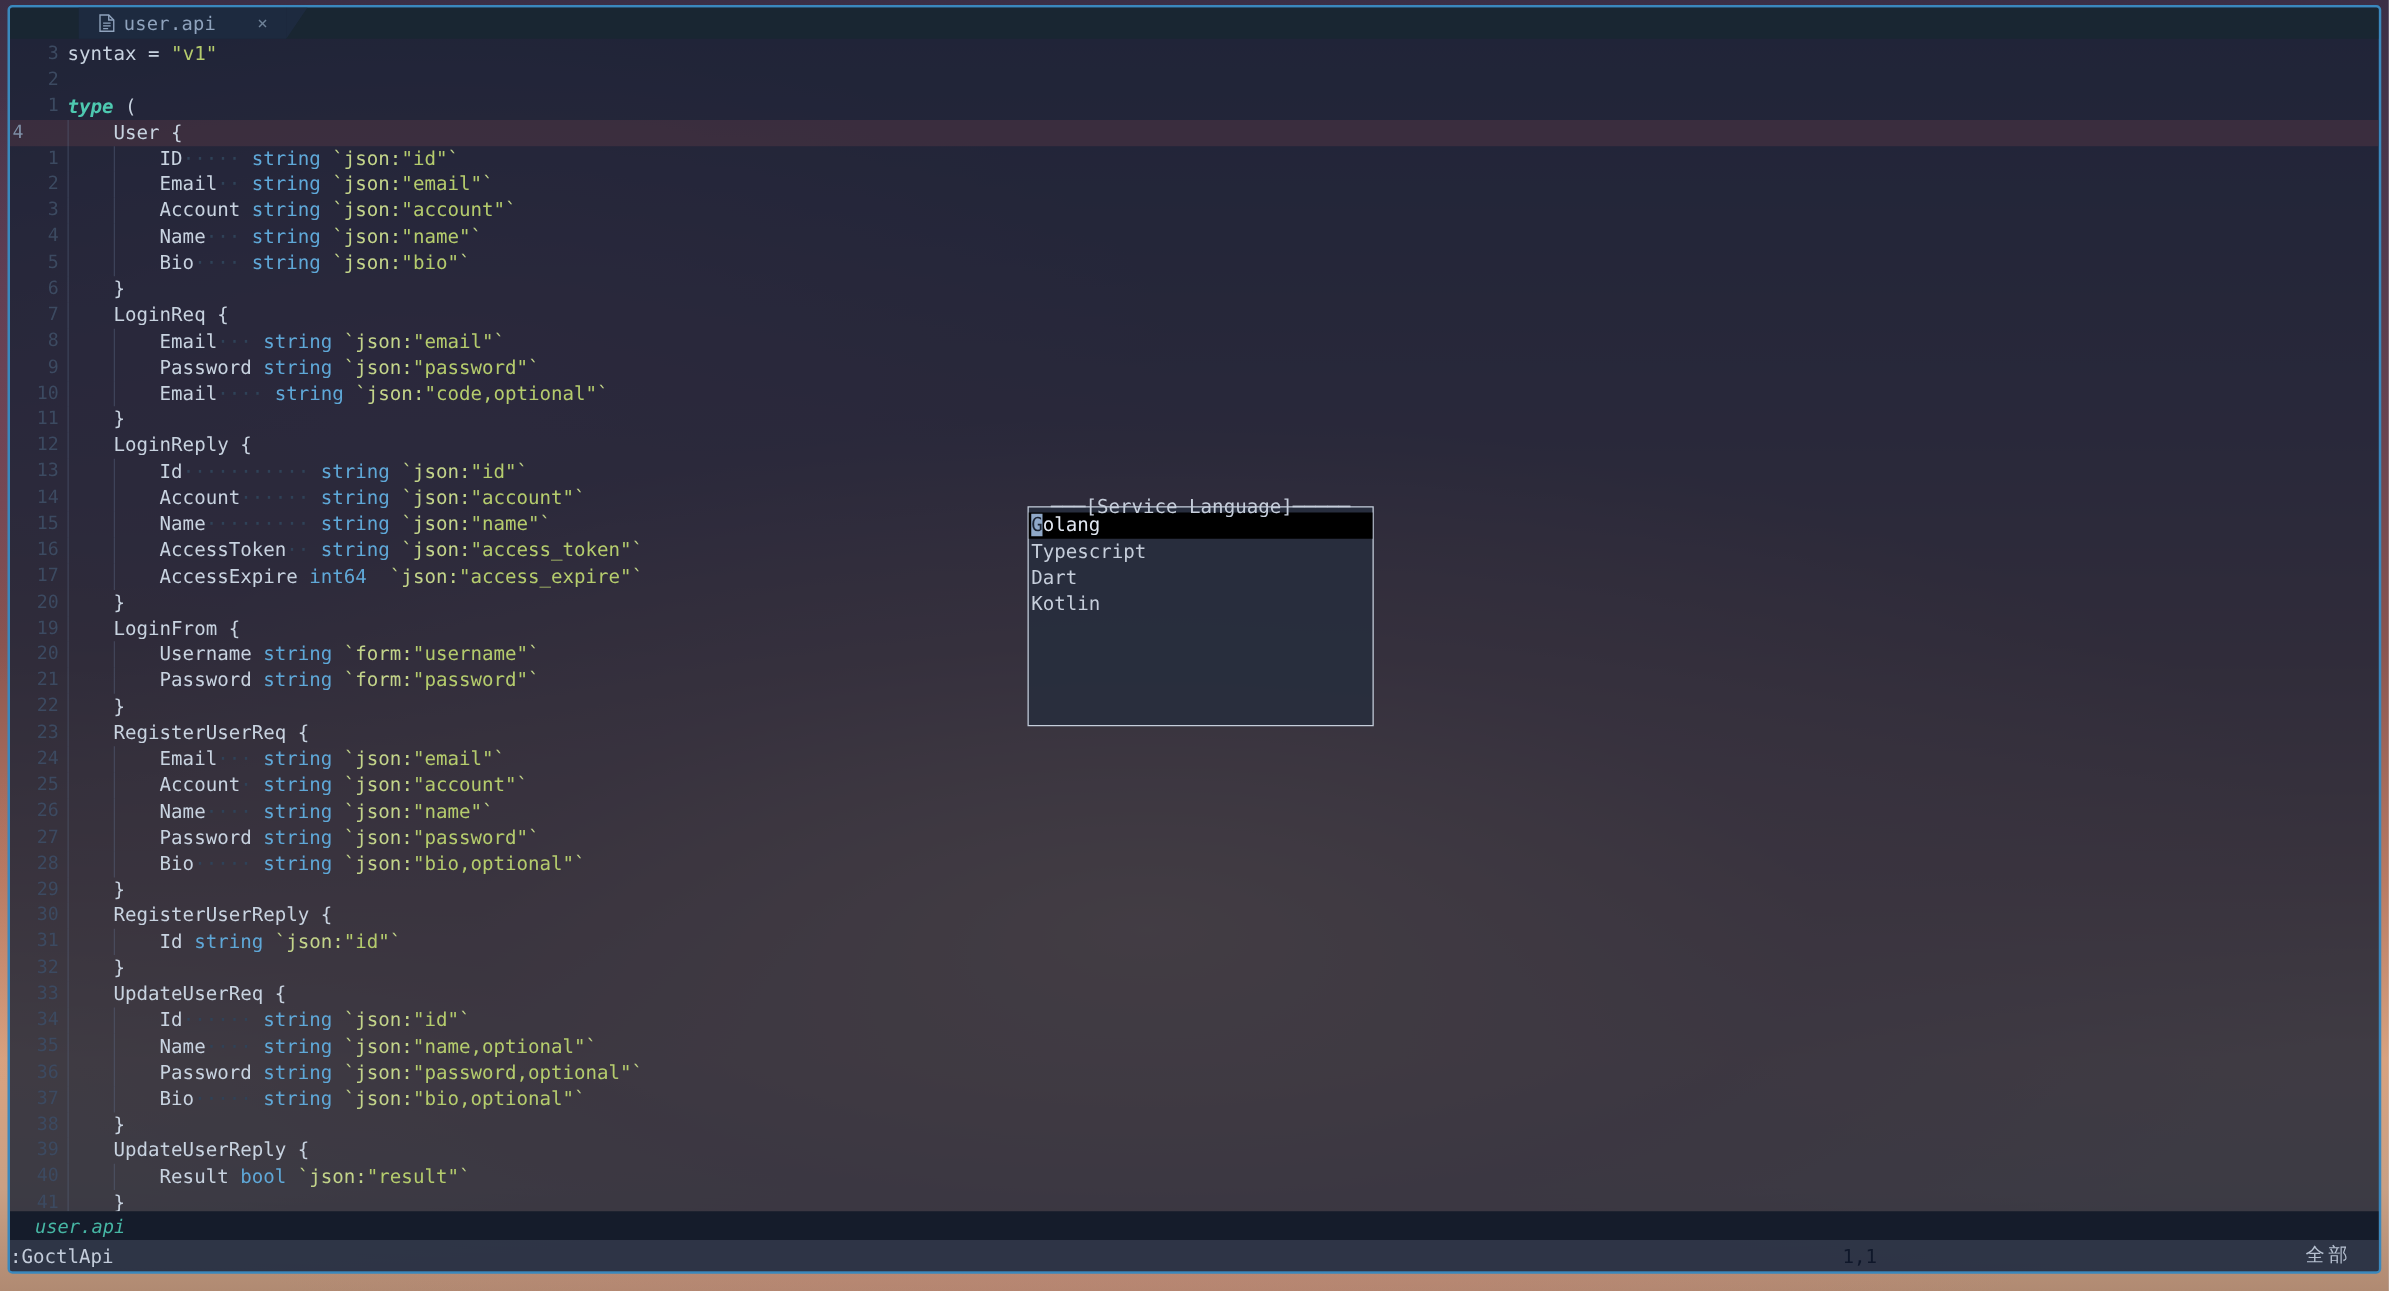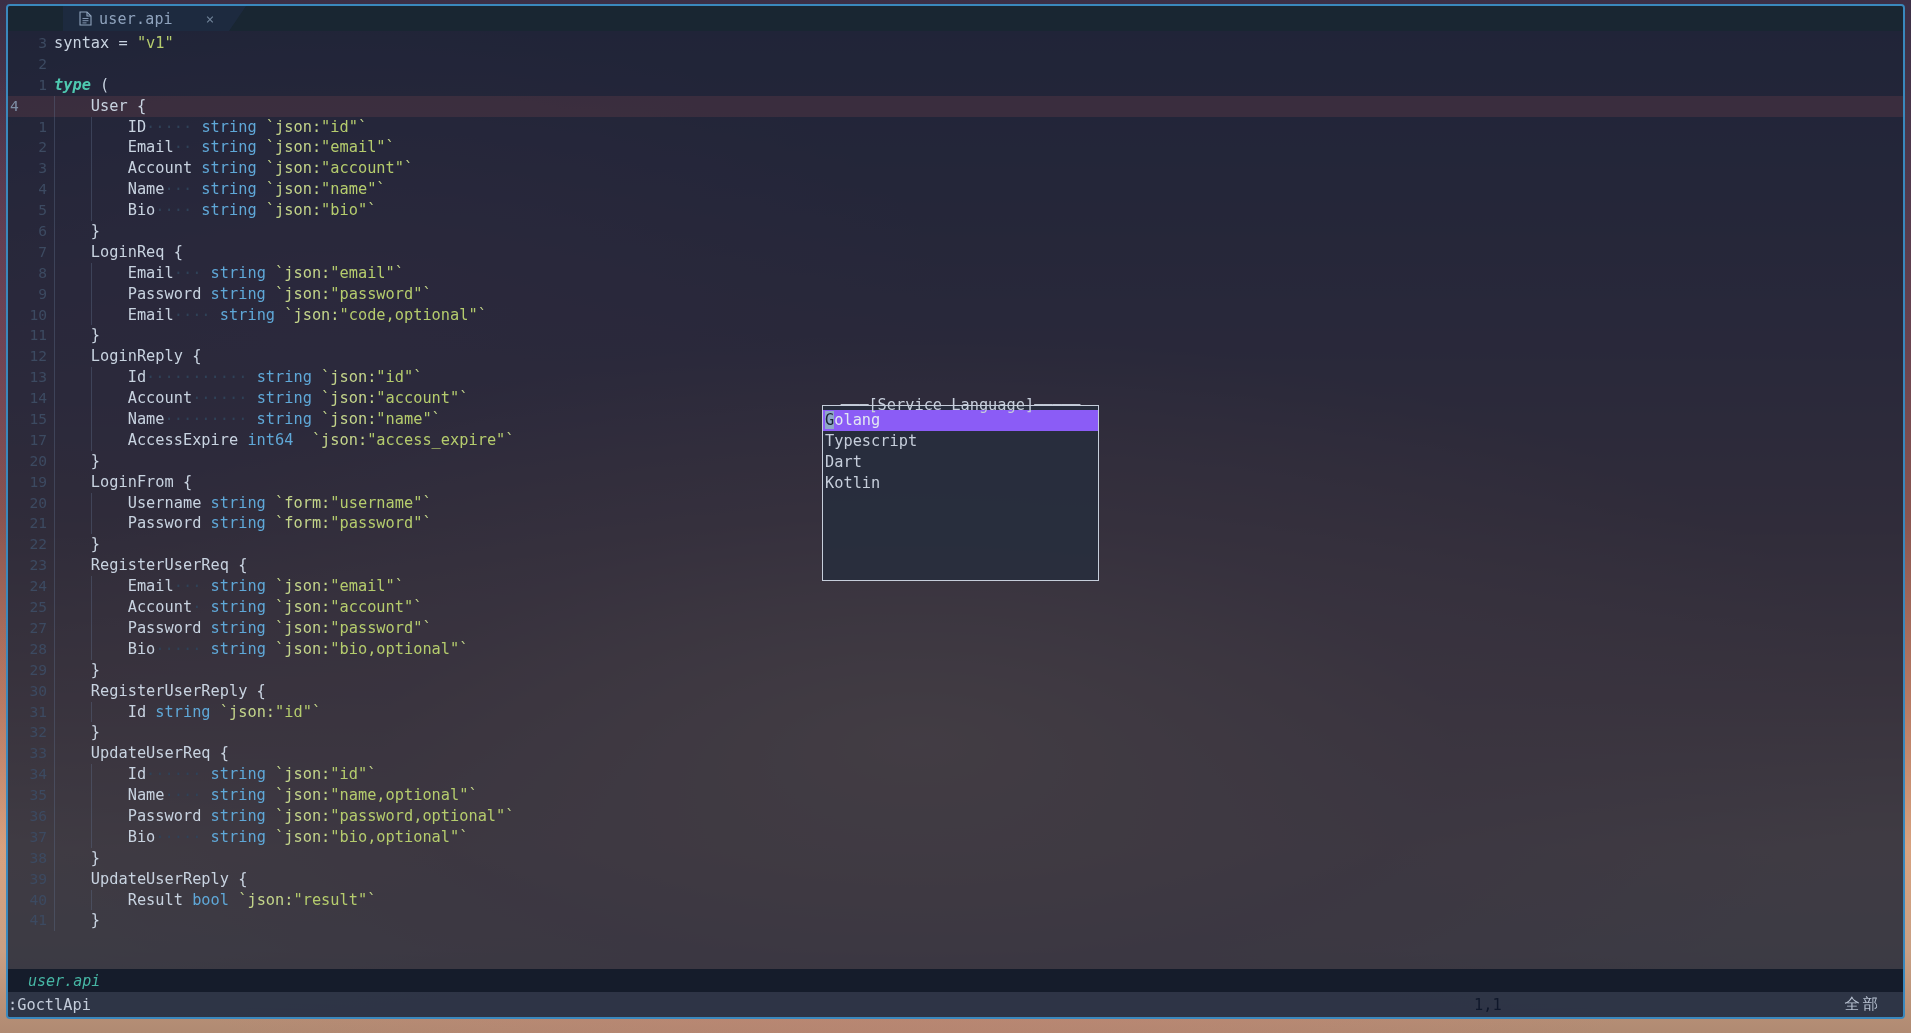--- a/index.html
+++ b/index.html
@@ -168,21 +168,21 @@
   }
   #popup-list { padding-top: 4px; }
   .popup-item {
     height: 20.9px;
     line-height: 20.9px;
     padding-left: 2px;
     color: #c6cedb;
     white-space: pre;
   }
   .popup-item.selected {
-    background: #8b5cf6;
+    background: #000000;
     color: #e2e8f2;
   }
   .popup-item .cursor-char {
     background: #8fa8c8;
     color: #1b2433;
   }
 
   
   #statusline {
     flex: 0 0 23px;
@@ -266,29 +266,31 @@
         <div class="line"><span class="lnum">6</span><span class="ltext"><span class="guide" style="left: 0px;"></span><span class="punct">    }</span></span></div>
         <div class="line"><span class="lnum">7</span><span class="ltext"><span class="guide" style="left: 0px;"></span><span class="ident">    LoginReq {</span></span></div>
         <div class="line"><span class="lnum">8</span><span class="ltext"><span class="guide" style="left: 0px;"></span><span class="guide" style="left: 36.72px;"></span><span class="field">        Email</span><span class="dots">···</span><span class="type"> string</span><span class="tag"> `json:</span><span class="str">"email"</span><span class="tag">`</span></span></div>
         <div class="line"><span class="lnum">9</span><span class="ltext"><span class="guide" style="left: 0px;"></span><span class="guide" style="left: 36.72px;"></span><span class="field">        Password</span><span class="type"> string</span><span class="tag"> `json:</span><span class="str">"password"</span><span class="tag">`</span></span></div>
         <div class="line"><span class="lnum">10</span><span class="ltext"><span class="guide" style="left: 0px;"></span><span class="guide" style="left: 36.72px;"></span><span class="field">        Email</span><span class="dots">····</span><span class="type"> string</span><span class="tag"> `json:</span><span class="str">"code,optional"</span><span class="tag">`</span></span></div>
         <div class="line"><span class="lnum">11</span><span class="ltext"><span class="guide" style="left: 0px;"></span><span class="punct">    }</span></span></div>
         <div class="line"><span class="lnum">12</span><span class="ltext"><span class="guide" style="left: 0px;"></span><span class="ident">    LoginReply {</span></span></div>
         <div class="line"><span class="lnum">13</span><span class="ltext"><span class="guide" style="left: 0px;"></span><span class="guide" style="left: 36.72px;"></span><span class="field">        Id</span><span class="dots">···········</span><span class="type"> string</span><span class="tag"> `json:</span><span class="str">"id"</span><span class="tag">`</span></span></div>
         <div class="line"><span class="lnum">14</span><span class="ltext"><span class="guide" style="left: 0px;"></span><span class="guide" style="left: 36.72px;"></span><span class="field">        Account</span><span class="dots">······</span><span class="type"> string</span><span class="tag"> `json:</span><span class="str">"account"</span><span class="tag">`</span></span></div>
         <div class="line"><span class="lnum">15</span><span class="ltext"><span class="guide" style="left: 0px;"></span><span class="guide" style="left: 36.72px;"></span><span class="field">        Name</span><span class="dots">·········</span><span class="type"> string</span><span class="tag"> `json:</span><span class="str">"name"</span><span class="tag">`</span></span></div>
+        <div class="line"><span class="lnum">16</span><span class="ltext"><span class="guide" style="left: 0px;"></span><span class="guide" style="left: 36.72px;"></span><span class="field">        AccessToken</span><span class="dots">··</span><span class="type"> string</span><span class="tag"> `json:</span><span class="str">"access_token"</span><span class="tag">`</span></span></div>
         <div class="line"><span class="lnum">17</span><span class="ltext"><span class="guide" style="left: 0px;"></span><span class="guide" style="left: 36.72px;"></span><span class="field">        AccessExpire</span><span class="type"> int64</span><span class="tag">  `json:</span><span class="str">"access_expire"</span><span class="tag">`</span></span></div>
         <div class="line"><span class="lnum">20</span><span class="ltext"><span class="guide" style="left: 0px;"></span><span class="punct">    }</span></span></div>
         <div class="line"><span class="lnum">19</span><span class="ltext"><span class="guide" style="left: 0px;"></span><span class="ident">    LoginFrom {</span></span></div>
         <div class="line"><span class="lnum">20</span><span class="ltext"><span class="guide" style="left: 0px;"></span><span class="guide" style="left: 36.72px;"></span><span class="field">        Username</span><span class="type"> string</span><span class="tag"> `form:</span><span class="str">"username"</span><span class="tag">`</span></span></div>
         <div class="line"><span class="lnum">21</span><span class="ltext"><span class="guide" style="left: 0px;"></span><span class="guide" style="left: 36.72px;"></span><span class="field">        Password</span><span class="type"> string</span><span class="tag"> `form:</span><span class="str">"password"</span><span class="tag">`</span></span></div>
         <div class="line"><span class="lnum">22</span><span class="ltext"><span class="guide" style="left: 0px;"></span><span class="punct">    }</span></span></div>
         <div class="line"><span class="lnum">23</span><span class="ltext"><span class="guide" style="left: 0px;"></span><span class="ident">    RegisterUserReq {</span></span></div>
         <div class="line"><span class="lnum">24</span><span class="ltext"><span class="guide" style="left: 0px;"></span><span class="guide" style="left: 36.72px;"></span><span class="field">        Email</span><span class="dots">···</span><span class="type"> string</span><span class="tag"> `json:</span><span class="str">"email"</span><span class="tag">`</span></span></div>
         <div class="line"><span class="lnum">25</span><span class="ltext"><span class="guide" style="left: 0px;"></span><span class="guide" style="left: 36.72px;"></span><span class="field">        Account</span><span class="dots">·</span><span class="type"> string</span><span class="tag"> `json:</span><span class="str">"account"</span><span class="tag">`</span></span></div>
+        <div class="line"><span class="lnum">26</span><span class="ltext"><span class="guide" style="left: 0px;"></span><span class="guide" style="left: 36.72px;"></span><span class="field">        Name</span><span class="dots">····</span><span class="type"> string</span><span class="tag"> `json:</span><span class="str">"name"</span><span class="tag">`</span></span></div>
         <div class="line"><span class="lnum">27</span><span class="ltext"><span class="guide" style="left: 0px;"></span><span class="guide" style="left: 36.72px;"></span><span class="field">        Password</span><span class="type"> string</span><span class="tag"> `json:</span><span class="str">"password"</span><span class="tag">`</span></span></div>
         <div class="line"><span class="lnum">28</span><span class="ltext"><span class="guide" style="left: 0px;"></span><span class="guide" style="left: 36.72px;"></span><span class="field">        Bio</span><span class="dots">·····</span><span class="type"> string</span><span class="tag"> `json:</span><span class="str">"bio,optional"</span><span class="tag">`</span></span></div>
         <div class="line"><span class="lnum">29</span><span class="ltext"><span class="guide" style="left: 0px;"></span><span class="punct">    }</span></span></div>
         <div class="line"><span class="lnum">30</span><span class="ltext"><span class="guide" style="left: 0px;"></span><span class="ident">    RegisterUserReply {</span></span></div>
         <div class="line"><span class="lnum">31</span><span class="ltext"><span class="guide" style="left: 0px;"></span><span class="guide" style="left: 36.72px;"></span><span class="field">        Id</span><span class="type"> string</span><span class="tag"> `json:</span><span class="str">"id"</span><span class="tag">`</span></span></div>
         <div class="line"><span class="lnum">32</span><span class="ltext"><span class="guide" style="left: 0px;"></span><span class="punct">    }</span></span></div>
         <div class="line"><span class="lnum">33</span><span class="ltext"><span class="guide" style="left: 0px;"></span><span class="ident">    UpdateUserReq {</span></span></div>
         <div class="line"><span class="lnum">34</span><span class="ltext"><span class="guide" style="left: 0px;"></span><span class="guide" style="left: 36.72px;"></span><span class="field">        Id</span><span class="dots">······</span><span class="type"> string</span><span class="tag"> `json:</span><span class="str">"id"</span><span class="tag">`</span></span></div>
         <div class="line"><span class="lnum">35</span><span class="ltext"><span class="guide" style="left: 0px;"></span><span class="guide" style="left: 36.72px;"></span><span class="field">        Name</span><span class="dots">····</span><span class="type"> string</span><span class="tag"> `json:</span><span class="str">"name,optional"</span><span class="tag">`</span></span></div>
         <div class="line"><span class="lnum">36</span><span class="ltext"><span class="guide" style="left: 0px;"></span><span class="guide" style="left: 36.72px;"></span><span class="field">        Password</span><span class="type"> string</span><span class="tag"> `json:</span><span class="str">"password,optional"</span><span class="tag">`</span></span></div>

